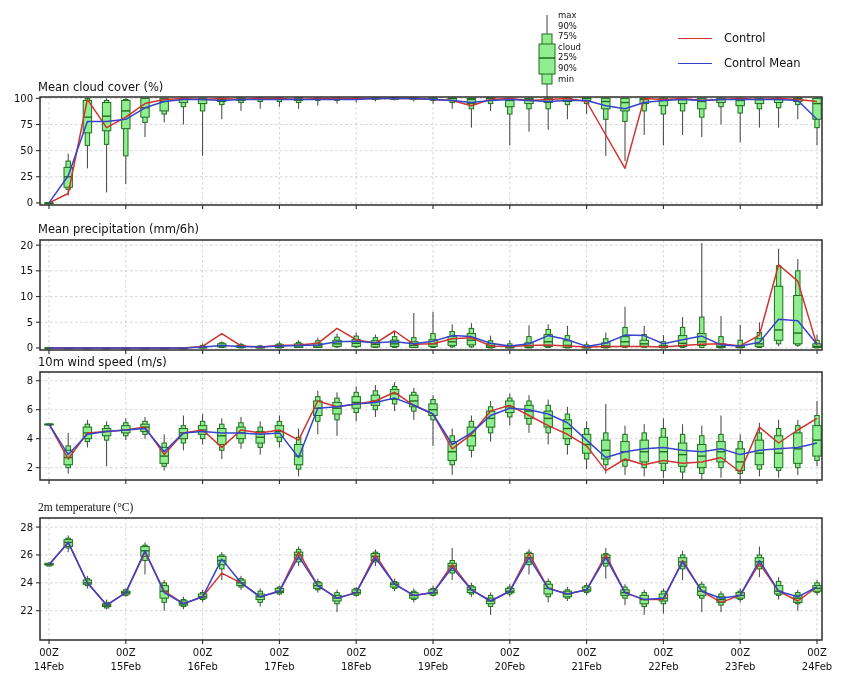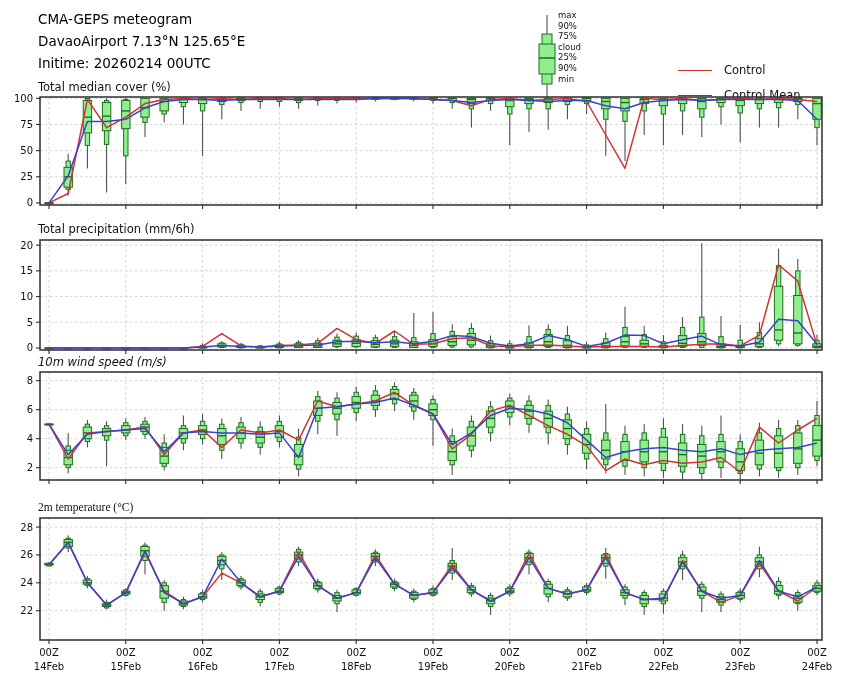--- a/index.html
+++ b/index.html
@@ -11,33 +11,28 @@
   .grid{stroke:#c9c9c9;stroke-width:0.8;stroke-dasharray:2.5 2.5;fill:none;}
   .tick{stroke:#2d2d2d;stroke-width:1.1;}
   .spine{fill:none;stroke:#2d2d2d;stroke-width:1.5;}
   .whisk{stroke:#404040;stroke-width:1;}
   .bx{fill:#90ee90;stroke:#1e6e1e;stroke-width:1;}
   .med{stroke:#1e6e1e;stroke-width:1.4;}
   .serline{fill:none;stroke-width:1.5;stroke-linejoin:round;}
   .ylab,.xlab{font-size:10px;fill:#111;}
   .lgbox{position:absolute;left:536px;top:12px;}
   .lgbox-labels{position:absolute;left:558px;top:10px;font-size:8.5px;line-height:10.6px;color:#111;}
-  .lgline{position:absolute;left:678px;font-size:11.5px;color:#111;margin-top:32px;}
+  .lgline{position:absolute;left:678px;font-size:11.5px;color:#111;}
   .lgswatch{display:inline-block;width:34px;height:0;border-top:1.6px solid #000;vertical-align:middle;margin-right:12px;}
 </style>
 </head>
 <body>
 
 <div class="page">
 
-  <div class="hdr">
-    <div>CMA-GEPS meteogram</div>
-    <div>DavaoAirport 7.13°N 125.65°E</div>
-    <div>Initime: 20260214 00UTC</div>
-  </div>
 
   <svg class="lgbox" width="22" height="90">
     <line x1="11" y1="3" x2="11" y2="85" stroke="#404040" stroke-width="1"></line>
     <rect x="6" y="22" width="10" height="50" fill="#90ee90" stroke="#1e6e1e" stroke-width="1"></rect>
     <rect x="3" y="32" width="16" height="30" fill="#90ee90" stroke="#1e6e1e" stroke-width="1"></rect>
     <line x1="3" y1="46" x2="19" y2="46" stroke="#1e6e1e" stroke-width="1.5"></line>
   </svg>
   <div class="lgbox-labels">
     <div>max</div>
     <div>90%</div>
@@ -48,23 +43,23 @@
     <div>min</div>
   </div>
 
   <div class="lgline" style="top:31px;">
     <span class="lgswatch" id="sw-ctl" style="border-top-color: rgb(207, 51, 48);"></span><span>Control</span>
   </div>
   <div class="lgline" style="top:56px;">
     <span class="lgswatch" id="sw-ens" style="border-top-color: rgb(55, 67, 203);"></span><span>Control Mean</span>
   </div>
 
-  <div class="ptitle" style="top:80px;">Total median cover (%)</div>
-  <div class="ptitle" style="top:222px;">Total precipitation (mm/6h)</div>
-  <div class="ptitle" style="top:355px;font-style:italic;">10m wind speed (m/s)</div>
+  <div class="ptitle" style="top:80px;">Mean cloud cover (%)</div>
+  <div class="ptitle" style="top:222px;">Mean precipitation (mm/6h)</div>
+  <div class="ptitle" style="top:355px;">10m wind speed (m/s)</div>
   <div class="ptitle" style="top:501px;font-family:Liberation Serif, serif;">2m temperature (°C)</div>
 
   <svg id="chart" width="841" height="680">
       <g>
         <line x1="49" y1="97" x2="49" y2="205" class="grid"></line>
         <line x1="49" y1="205" x2="49" y2="209" class="tick"></line>
         <line x1="125.8" y1="97" x2="125.8" y2="205" class="grid"></line>
         <line x1="125.8" y1="205" x2="125.8" y2="209" class="tick"></line>
         <line x1="202.6" y1="97" x2="202.6" y2="205" class="grid"></line>
         <line x1="202.6" y1="205" x2="202.6" y2="209" class="tick"></line>

